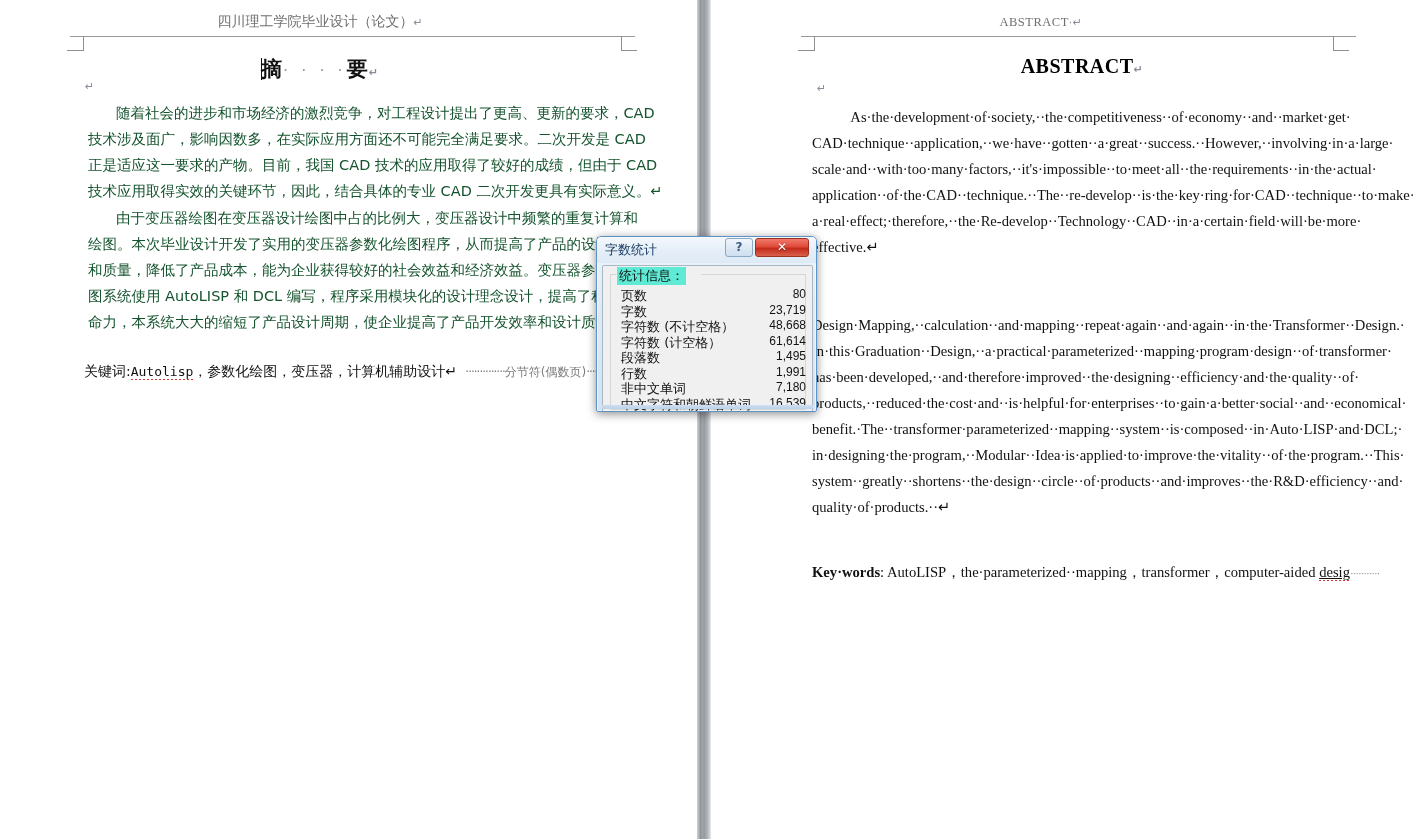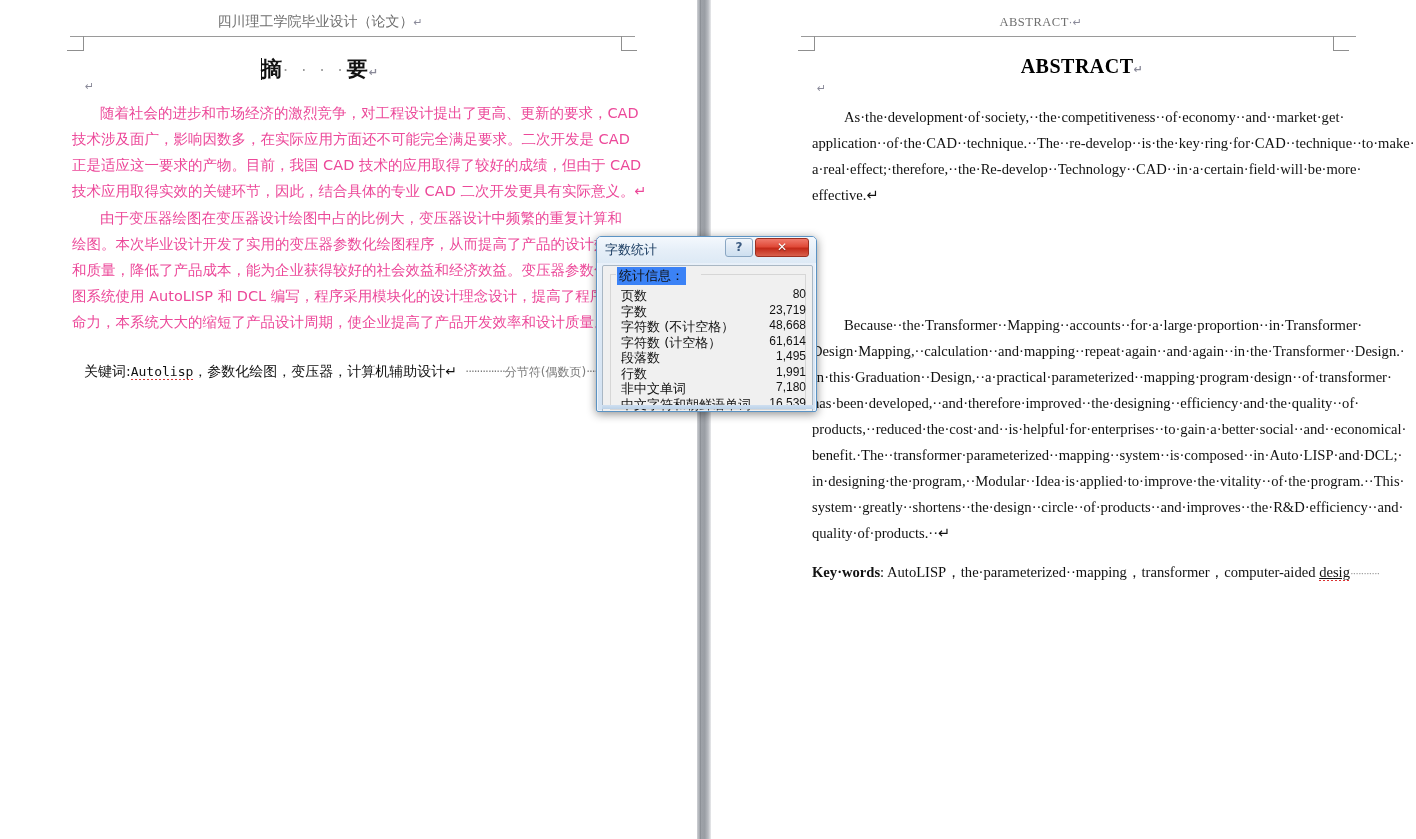--- a/index.html
+++ b/index.html
@@ -54,23 +54,23 @@
   }
   #cn-title .caret {
     display:inline-block; width:1px; height:22px; background:#111;
     vertical-align:-4px; margin-right:-1px;
   }
   #cn-title .dots { letter-spacing:4px; color:#9a9a9a; font-weight:normal; font-size:16px; }
 
   #cn-emptymark { position:absolute; left:85px; top:80px; }
 
   .cn-body {
-    position:absolute; left:72px; width:556px;
+    position:absolute; left:88px; width:556px;
     font-family:"DejaVu Sans", sans-serif;
-    font-size:14.5px; color:#ec4899; line-height:26px;
+    font-size:14.5px; color:#14532d; line-height:26px;
     text-align:justify;
   }
   .cn-line { white-space:nowrap; height:26px; }
 
   #cn-keywords {
     position:absolute; left:84px; top:363px; width:560px;
     font-family:"DejaVu Sans", sans-serif; font-size:14px; color:#111;
     white-space:nowrap;
   }
   #cn-keywords .kw-underline {
@@ -156,21 +156,21 @@
 
   
   #wc-group {
     position:absolute; left:7px; top:8px; width:196px; height:136px;
     border:1px solid #d6d6d6; border-top:none;
   }
   #wc-group-top-l { position:absolute; left:7px; top:8px; width:6px; height:1px; background:#d6d6d6; }
   #wc-group-top-r { position:absolute; left:98px; top:8px; width:105px; height:1px; background:#d6d6d6; }
   #wc-group-label {
     position:absolute; left:14px; top:1px; font-size:13px; color:#111;
-    background:#3b82f6; padding:0 2px; white-space:nowrap;
+    background:#5eead4; padding:0 2px; white-space:nowrap;
   }
 
   .stat-row {
     position:absolute; left:18px; width:185px; height:15.5px;
     font-size:13px; color:#111; white-space:nowrap;
   }
   .stat-row .lbl { position:absolute; left:0; top:0; }
   .stat-row .val {
     position:absolute; right:0; top:0; text-align:right;
     font-family:Liberation Sans, sans-serif; font-size:12px;
@@ -265,28 +265,29 @@
       <i style="left:0;top:14px;width:16px;height:1px;"></i>
     </div>
   </div>
 
   <div id="en-title">
     <span>ABSTRACT</span><span class="pm">↵</span>
   </div>
   <div id="en-emptymark" class="pm">↵</div>
 
   <div class="en-body" style="top:104px;">
-    <div class="en-line" style="text-indent:32px;">As·the·development·of·society,··the·competitiveness··of·economy··and··market·get·</div>
+    <div class="en-line" style="text-indent:32px;text-align:center;">As·the·development·of·society,··the·competitiveness··of·economy··and··market·get·</div>
+    <div class="en-line">CAD·technique··application,··we·have··gotten··a·great··success.··However,··involving·in·a·large·</div>
+    <div class="en-line">scale·and··with·too·many·factors,··it's·impossible··to·meet·all··the·requirements··in·the·actual·</div>
     <div class="en-line">application··of·the·CAD··technique.··The··re-develop··is·the·key·ring·for·CAD··technique··to·make·</div>
     <div class="en-line">a·real·effect;·therefore,··the·Re-develop··Technology··CAD··in·a·certain·field·will·be·more·</div>
     <div class="en-line">effective.↵</div>
   </div>
 
   <div class="en-body" style="top:312px;">
-    <div class="en-line" style="text-indent:32px;">Because··the·Transformer··Mapping··accounts··for·a·large·proportion··in·Transformer·</div>
     <div class="en-line">Design·Mapping,··calculation··and·mapping··repeat·again··and·again··in·the·Transformer··Design.·</div>
     <div class="en-line">In·this·Graduation··Design,··a·practical·parameterized··mapping·program·design··of·transformer·</div>
     <div class="en-line">has·been·developed,··and·therefore·improved··the·designing··efficiency·and·the·quality··of·</div>
     <div class="en-line">products,··reduced·the·cost·and··is·helpful·for·enterprises··to·gain·a·better·social··and··economical·</div>
     <div class="en-line">benefit.·The··transformer·parameterized··mapping··system··is·composed··in·Auto·LISP·and·DCL;·</div>
     <div class="en-line">in·designing·the·program,··Modular··Idea·is·applied·to·improve·the·vitality··of·the·program.··This·</div>
     <div class="en-line">system··greatly··shortens··the·design··circle··of·products··and·improves··the·R&amp;D·efficiency··and·</div>
     <div class="en-line">quality·of·products.··↵</div>
   </div>
 

